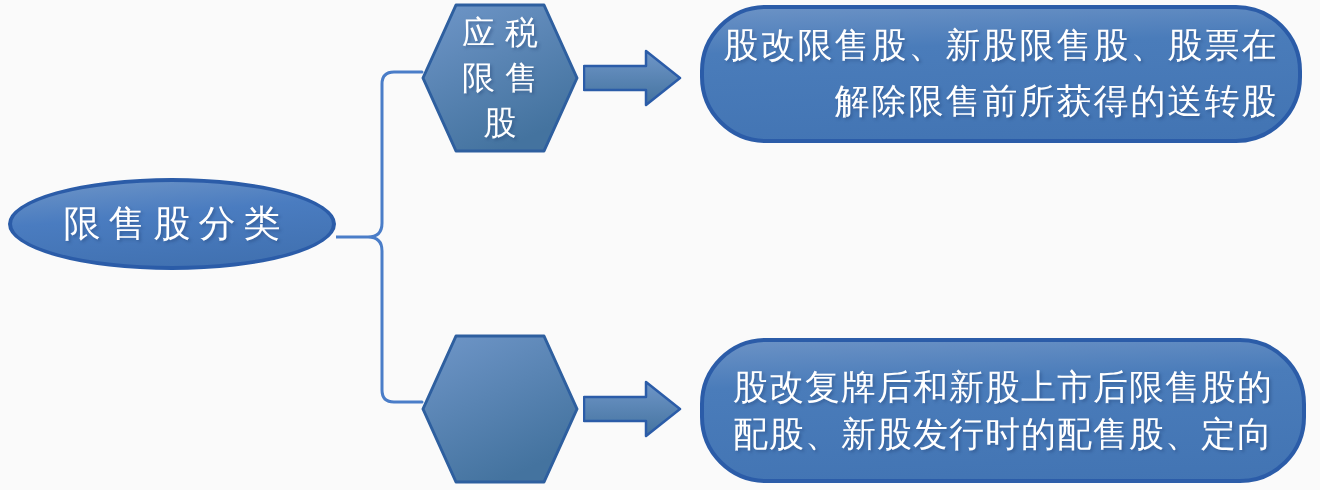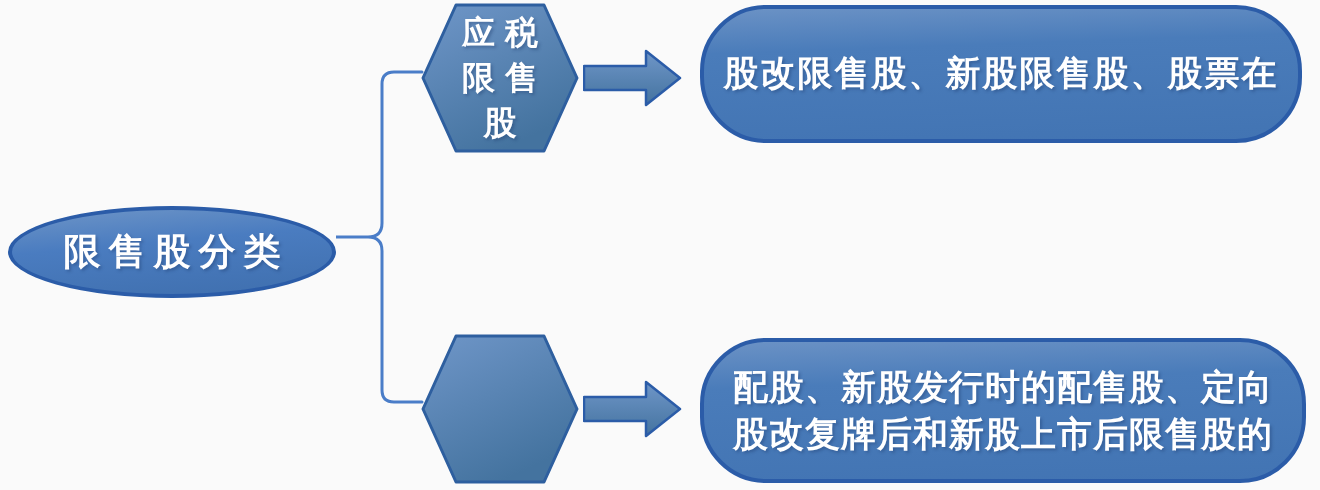--- a/index.html
+++ b/index.html
@@ -7,28 +7,28 @@
   .canvas {
     position: relative;
     width: 1320px;
     height: 490px;
     background: #fafafa;
     overflow: hidden;
     font-family: "Liberation Serif", "DejaVu Serif", serif;
   }
   .shape-text {
     color: #ffffff;
-    font-weight: bold;
+    font-weight: normal;
     text-shadow: 2px 2px 3px rgba(28, 58, 108, 0.38);
     text-align: right;
   }
   
   .root-ellipse {
     position: absolute;
-    left: 8px; top: 206px;
+    left: 8px; top: 178px;
     width: 328px; height: 92px;
     border: 4px solid #2b5ca8;
     border-radius: 50%;
     background: linear-gradient(175deg, #6e95c7 0%, #4a7cc0 40%, #3f6fae 100%);
     display: flex; align-items: center; justify-content: center;
   }
   .root-ellipse .shape-text {
     font-size: 37px;
     letter-spacing: 8px;
     padding-left: 8px; 
@@ -114,20 +114,21 @@
         <stop offset="0" stop-color="#6f96c8"></stop>
         <stop offset="1" stop-color="#44739f"></stop>
       </linearGradient>
     </defs>
     <polygon points="1,17 63,17 63,2 97,29 63,56 63,41 1,41" fill="url(#ag1)" stroke="#2b5ca8" stroke-width="2.5" stroke-linejoin="round"></polygon>
   </svg>
 
   <div class="result-box result-top">
     <div class="shape-text">
       <span>股改限售股、新股限售股、股票在</span>
+      <span>解除限售前所获得的送转股</span>
     </div>
   </div>
 
   <div class="hexagon hex-bottom">
     <svg width="158" height="152" viewBox="0 0 158 152">
       <defs>
         <linearGradient id="hg2" x1="0" y1="0" x2="0.5" y2="1">
           <stop offset="0" stop-color="#6f96c8"></stop>
           <stop offset="1" stop-color="#44739f"></stop>
         </linearGradient>
@@ -143,18 +144,18 @@
       <linearGradient id="ag2" x1="0" y1="0" x2="0" y2="1">
         <stop offset="0" stop-color="#6f96c8"></stop>
         <stop offset="1" stop-color="#44739f"></stop>
       </linearGradient>
     </defs>
     <polygon points="1,17 63,17 63,2 97,29 63,56 63,41 1,41" fill="url(#ag2)" stroke="#2b5ca8" stroke-width="2.5" stroke-linejoin="round"></polygon>
   </svg>
 
   <div class="result-box result-bottom">
     <div class="shape-text">
+      <span>股改复牌后和新股上市后限售股的</span>
       <span>配股、新股发行时的配售股、定向</span>
-      <span>股改复牌后和新股上市后限售股的</span>
     </div>
   </div>
 
 </div>
 
 </body></html>

